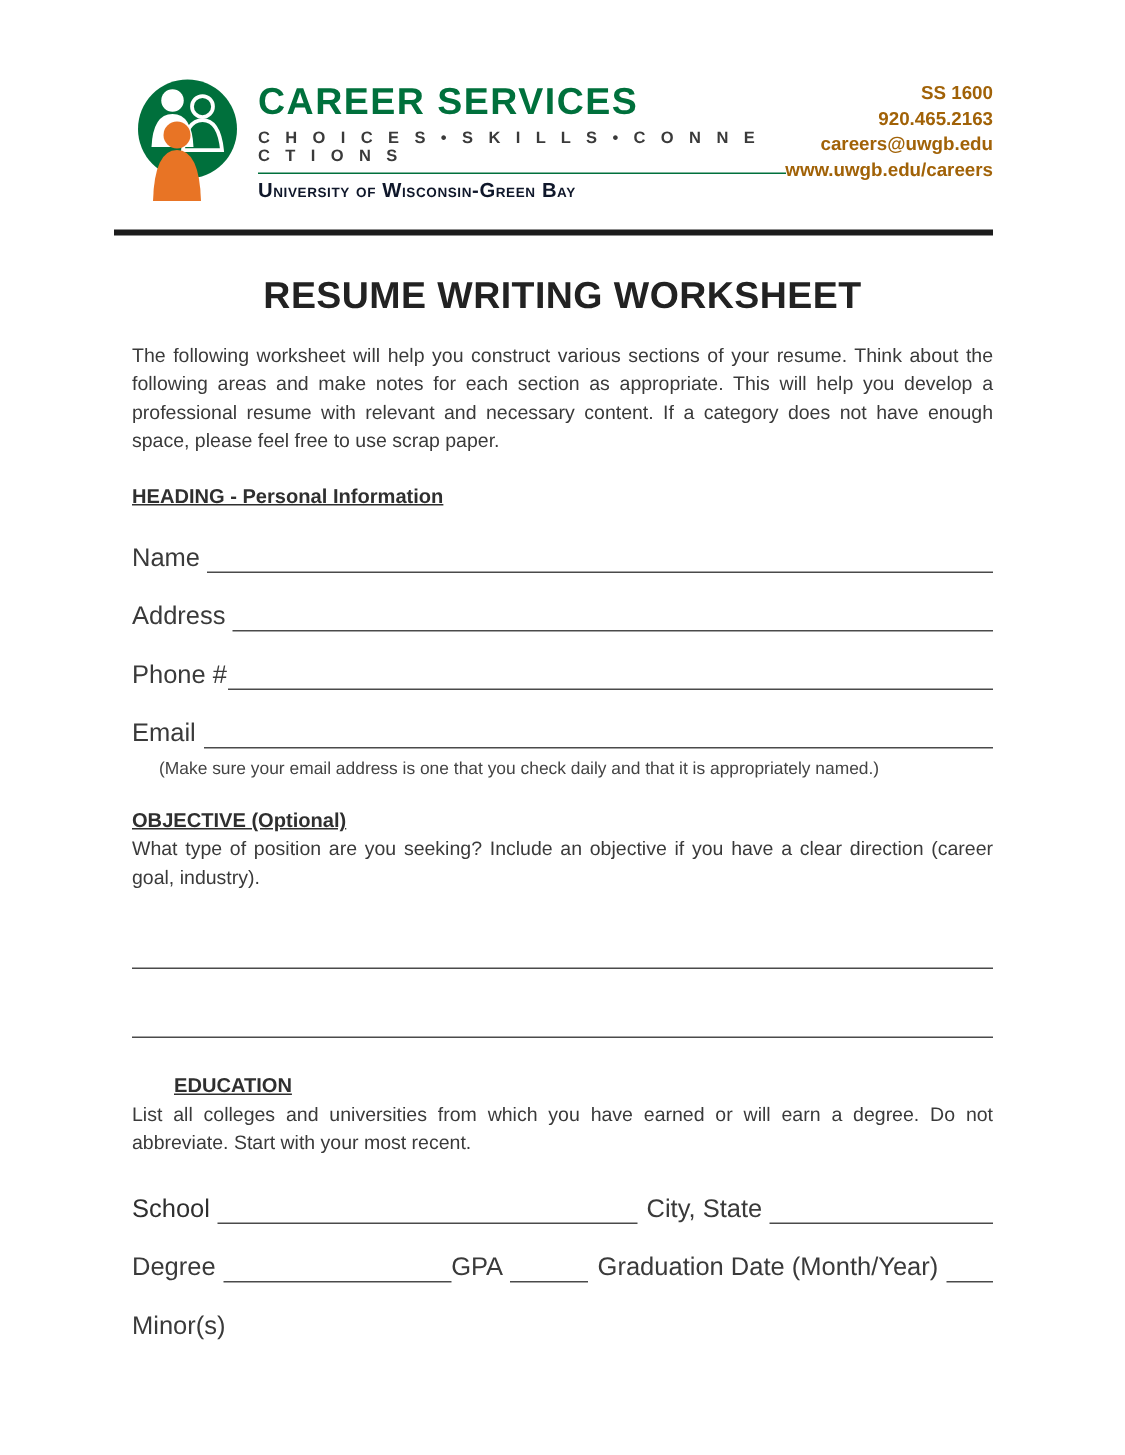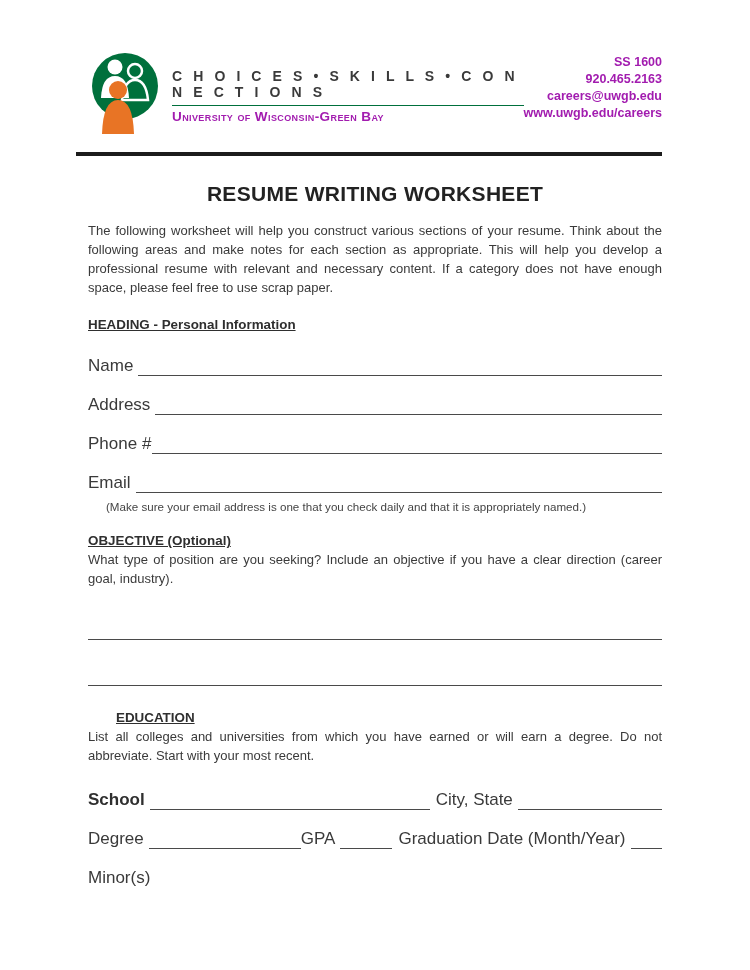--- a/index.html
+++ b/index.html
@@ -8,37 +8,37 @@
     font-family:"Liberation Sans", sans-serif; color:#333;
   }
   .page { position:absolute; inset:0; background:#fff; }
   .content { margin:0 88px; width:574px; }
 
   
   .header { display:flex; justify-content:space-between; align-items:flex-start; padding-top:50px; }
   .logo { display:flex; align-items:center; gap:10px; }
   .logo-text { display:flex; flex-direction:column; }
   .brand { color:#00703c; font-size:25px; font-weight:bold; letter-spacing:1px; line-height:1.05; }
-  .tagline { font-size:14px; letter-spacing:3.6px; color:#3a3a3a; margin-top:4px; font-weight:bold; }
-  .university { font-size:13.5px; color:#a21caf; font-variant:small-caps; font-weight:bold; letter-spacing:0.4px; margin-top:5px; border-top:1px solid #00703c; padding-top:3px; }
-  .contact { text-align:right; font-weight:bold; font-size:12.5px; line-height:17px; color:#a21caf; padding-top:4px; }
+  .tagline { font-size:11px; letter-spacing:3.6px; color:#3a3a3a; margin-top:4px; font-weight:bold; }
+  .university { font-size:13.5px; color:#0f172a; font-variant:small-caps; font-weight:bold; letter-spacing:0.4px; margin-top:5px; border-top:1px solid #00703c; padding-top:3px; }
+  .contact { text-align:right; font-weight:bold; font-size:12.5px; line-height:17px; color:#a16207; padding-top:4px; }
 
   .rule { height:4px; background:#1c1c1c; margin:14px 0 0 -12px; }
 
-  .doc-title { text-align:center; font-size:21px; font-weight:bold; letter-spacing:0.3px; color:#222; margin:26px 0 16px 0; }
+  .doc-title { text-align:center; font-size:25px; font-weight:bold; letter-spacing:0.3px; color:#222; margin:26px 0 16px 0; }
 
   .body-text { font-size:13px; line-height:1.45; text-align:justify; margin:0; color:#3a3a3a; }
 
   .section-title { font-size:13.4px; font-weight:bold; text-decoration:underline; color:#2f2f2f; margin:20px 0 3px 0; }
   .section-title.edu { margin-top:24px;padding-left:28px; }
 
   .frow { display:flex; align-items:flex-end; font-size:17px; color:#3a3a3a; margin-top:19px; }
   .frow.first { margin-top:24px; }
   .flabel { white-space:nowrap; }
-  .flabel.bold { font-weight:bold; color:#2f2f2f; }
+  .flabel.bold { font-weight:normal; color:#2f2f2f; }
   .flabel.mid { margin-left:6px; }
   .fline { flex:1 1 auto; border-bottom:1.2px solid #4a4a4a; height:13px; margin-left:5px; }
   .fline.tight { margin-left:1px; }
   .fline.w285 { flex:0 0 280px; }
   .fline.w150 { flex:0 0 152px; }
   .fline.w52  { flex:0 0 52px; }
 
   .email-note { font-size:11.6px; color:#444; margin:7px 0 0 18px; }
 
   .blank-line { border-bottom:1.2px solid #4a4a4a; height:14px; margin-top:31px; }
@@ -57,20 +57,21 @@
             <circle cx="37" cy="36" r="33" fill="#00703c"></circle>
             <circle cx="27" cy="17" r="7.5" fill="#ffffff"></circle>
             <path d="M13 48 Q14 26 27 26 Q40 26 41 48 Z" fill="#ffffff"></path>
             <circle cx="47" cy="21" r="7" fill="none" stroke="#ffffff" stroke-width="2.5"></circle>
             <path d="M34 50 Q36 30 47 30 Q58 30 60 50 Z" fill="none" stroke="#ffffff" stroke-width="2.5"></path>
             <circle cx="30" cy="40" r="9" fill="#e87425"></circle>
             <path d="M14 84 Q15 50 30 50 Q45 50 46 84 Z" fill="#e87425"></path>
           </svg>
         </span>
         <div class="logo-text">
+          <div class="brand">CAREER SERVICES</div>
           <div class="tagline">C H O I C E S  •  S K I L L S  •  C O N N E C T I O N S</div>
           <div class="university">University of Wisconsin-Green Bay</div>
         </div>
       </div>
       <div class="contact">
         <div>SS 1600</div>
         <div>920.465.2163</div>
         <div>careers@uwgb.edu</div>
         <div>www.uwgb.edu/careers</div>
       </div>

